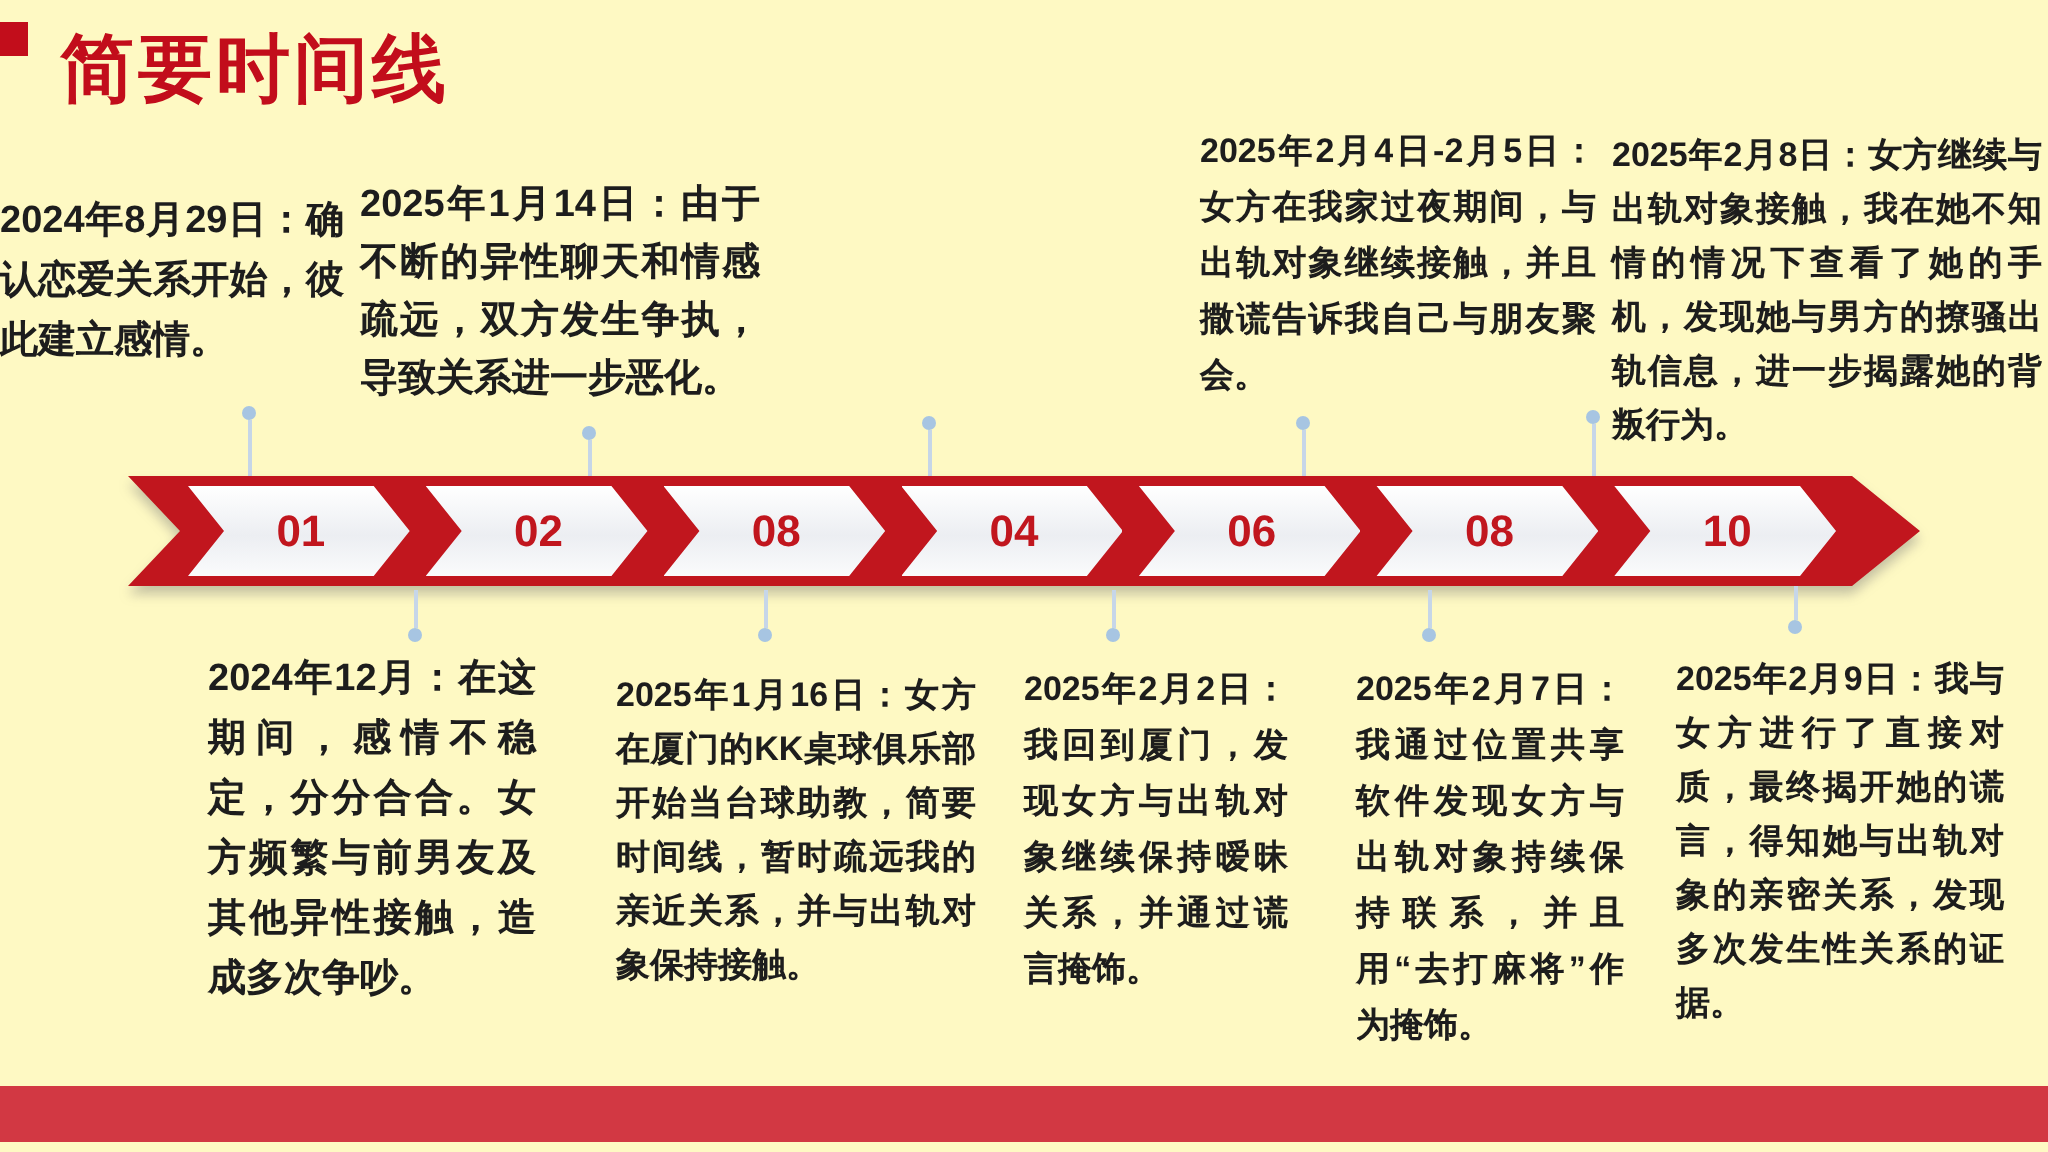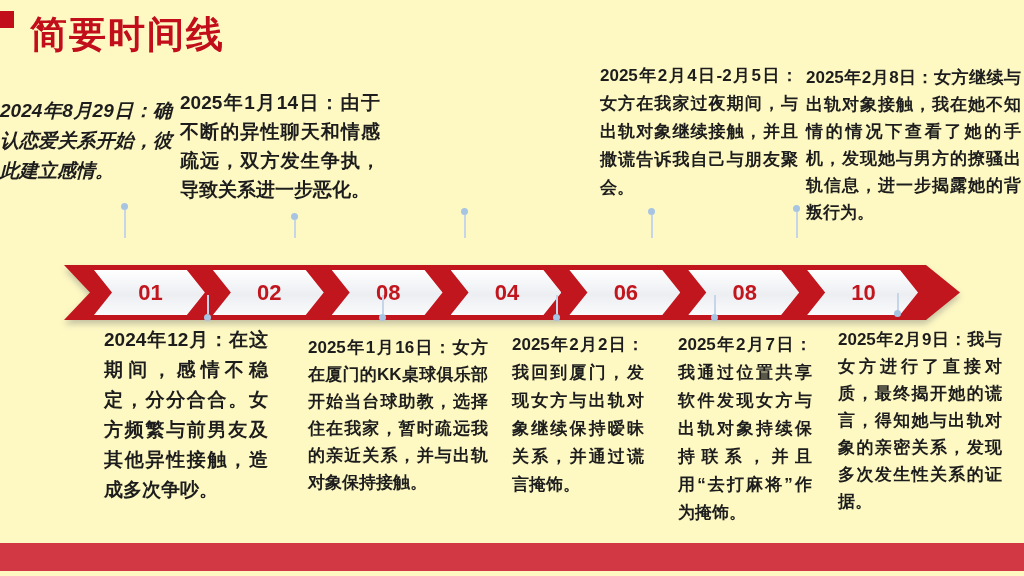--- a/index.html
+++ b/index.html
@@ -14,35 +14,34 @@
   }
   .title {
     position:absolute; left:30px; top:10px; margin:0;
     font-size:37px; font-weight:bold; color:#c20d1b; letter-spacing:2px;
   }
   
   .ev {
     position:absolute; font-weight:bold; color:#1d1d1d;
     text-align:justify; word-break:break-all;
   }
-  .ev-t1 { left:0px;   top:96px;  width:172px; font-size:19px; line-height:30px;font-style:italic; }
+  .ev-t1 { left:0px;   top:96px;  width:172px; font-size:19px; line-height:30px; }
   .ev-t2 { left:180px; top:88px;  width:200px; font-size:19px; line-height:29px; }
   .ev-t3 { left:412px; top:64px;  width:188px; font-size:17px; line-height:27px; }
   .ev-t4 { left:600px; top:62px;  width:198px; font-size:17px; line-height:28px; }
   .ev-t5 { left:806px; top:64px;  width:215px; font-size:17px; line-height:27px; }
   .ev-b1 { left:104px; top:325px; width:164px; font-size:19px; line-height:30px; }
   .ev-b2 { left:308px; top:334px; width:180px; font-size:17px; line-height:27px; }
   .ev-b3 { left:512px; top:331px; width:132px; font-size:17px; line-height:28px; }
   .ev-b4 { left:678px; top:331px; width:134px; font-size:17px; line-height:28px; }
   .ev-b5 { left:838px; top:326px; width:164px; font-size:17px; line-height:27px; }
   
   .band-wrap {
     position:absolute; left:64px; top:238px; width:896px; height:55px;
     filter:drop-shadow(0 4px 3px rgba(90,90,100,0.35));
-    margin-top:27px;
   }
   .band {
     width:100%; height:100%; background:#c1161e;
     clip-path:polygon(0 0, calc(100% - 34px) 0, 100% 50%, calc(100% - 34px) 100%, 0 100%, 26px 50%);
     display:flex; align-items:center; box-sizing:border-box;
     padding:5px 42px 5px 30px; gap:8px;
   }
   .seg {
     flex:1; height:45px;
     background:linear-gradient(180deg,#ffffff 0%,#eceef2 55%,#fafbfc 100%);
@@ -149,20 +148,20 @@
   <div class="pin pin-b4">
       <div class="pin-line"></div>
       <div class="pin-dot"></div>
     </div>
   <div class="pin pin-b5">
       <div class="pin-line"></div>
       <div class="pin-dot"></div>
     </div>
 
   <div class="ev ev-b1">2024年12月：在这期间，感情不稳定，分分合合。女方频繁与前男友及其他异性接触，造成多次争吵。</div>
-  <div class="ev ev-b2">2025年1月16日：女方在厦门的KK桌球俱乐部开始当台球助教，选择住在我家，暂时疏远我的亲近关系，并与出轨对象保持接触。</div>
+  <div class="ev ev-b2">2025年1月16日：女方在厦门的KK桌球俱乐部开始当台球助教，简要时间线，暂时疏远我的亲近关系，并与出轨对象保持接触。</div>
   <div class="ev ev-b3">2025年2月2日：我回到厦门，发现女方与出轨对象继续保持暧昧关系，并通过谎言掩饰。</div>
   <div class="ev ev-b4">2025年2月7日：我通过位置共享软件发现女方与出轨对象持续保持联系，并且用“去打麻将”作为掩饰。</div>
   <div class="ev ev-b5">2025年2月9日：我与女方进行了直接对质，最终揭开她的谎言，得知她与出轨对象的亲密关系，发现多次发生性关系的证据。</div>
 
   <div class="footer-bar"></div>
 
 </div>
 
 </body></html>

